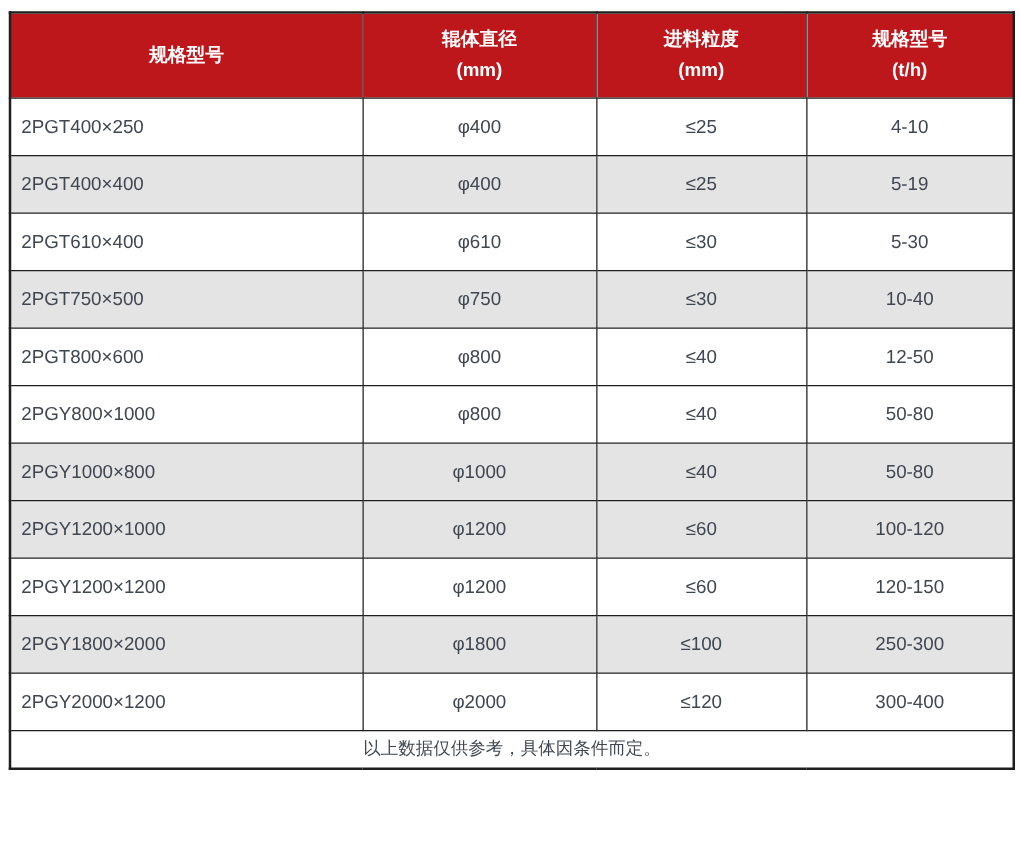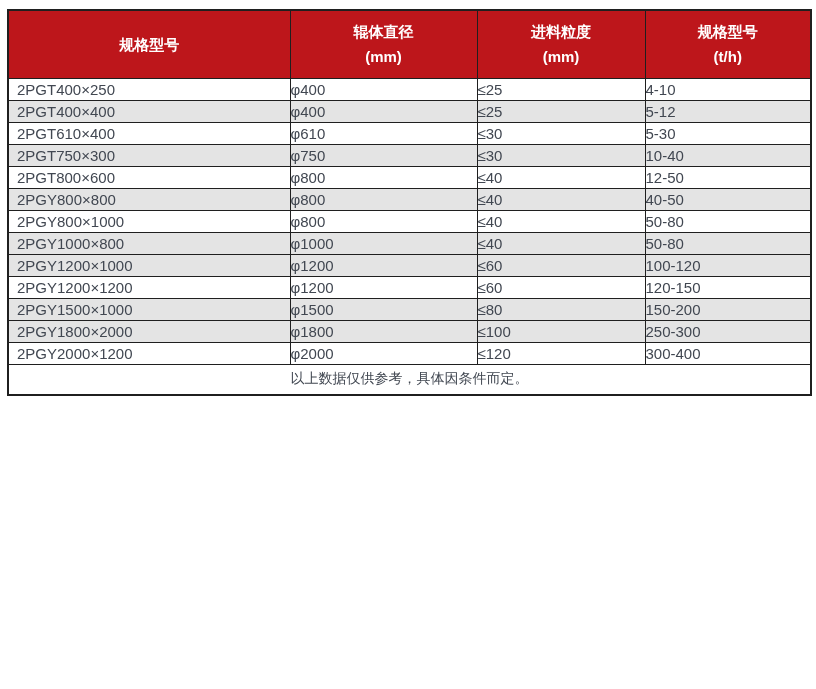--- a/index.html
+++ b/index.html
@@ -35,30 +35,30 @@
     height: 68px;
     font-size: 15px;
     font-weight: bold;
     text-align: center;
     vertical-align: middle;
     padding: 0;
   }
   .hdr-label, .hdr-unit { display: block; line-height: 1.7; }
   .hdr-unit:empty { display: none; }
   .spec-table tbody td {
-    height: 22px;
+    height: 46px;
     font-size: 15px;
     color: var(--cell-text);
     background: var(--row-bg);
     vertical-align: middle;
     padding: 0;
   }
   .spec-table tbody tr.alt td { background: var(--row-alt-bg); }
   .col-model { text-align: left; padding-left: 8px !important; }
-  .col-num  { text-align: left; }
+  .col-num  { text-align: center; }
   .spec-table tfoot td {
     height: 31px;
     font-size: 14px;
     color: var(--cell-text);
     text-align: center;
     vertical-align: middle;
     background: var(--row-bg);
     margin-left: 22px;
   }
 </style>
@@ -96,45 +96,39 @@
       <tr>
         <td class="col-model">2PGT400×250</td>
         <td class="col-num">φ400</td>
         <td class="col-num">≤25</td>
         <td class="col-num">4-10</td>
       </tr>
       <tr class="alt">
         <td class="col-model">2PGT400×400</td>
         <td class="col-num">φ400</td>
         <td class="col-num">≤25</td>
-        <td class="col-num">5-12</td>
+        <td class="col-num">5-19</td>
       </tr>
       <tr>
         <td class="col-model">2PGT610×400</td>
         <td class="col-num">φ610</td>
         <td class="col-num">≤30</td>
         <td class="col-num">5-30</td>
       </tr>
       <tr class="alt">
-        <td class="col-model">2PGT750×300</td>
+        <td class="col-model">2PGT750×500</td>
         <td class="col-num">φ750</td>
         <td class="col-num">≤30</td>
         <td class="col-num">10-40</td>
       </tr>
       <tr>
         <td class="col-model">2PGT800×600</td>
         <td class="col-num">φ800</td>
         <td class="col-num">≤40</td>
         <td class="col-num">12-50</td>
-      </tr>
-      <tr class="alt">
-        <td class="col-model">2PGY800×800</td>
-        <td class="col-num">φ800</td>
-        <td class="col-num">≤40</td>
-        <td class="col-num">40-50</td>
       </tr>
       <tr>
         <td class="col-model">2PGY800×1000</td>
         <td class="col-num">φ800</td>
         <td class="col-num">≤40</td>
         <td class="col-num">50-80</td>
       </tr>
       <tr class="alt">
         <td class="col-model">2PGY1000×800</td>
         <td class="col-num">φ1000</td>
@@ -147,26 +141,20 @@
         <td class="col-num">≤60</td>
         <td class="col-num">100-120</td>
       </tr>
       <tr>
         <td class="col-model">2PGY1200×1200</td>
         <td class="col-num">φ1200</td>
         <td class="col-num">≤60</td>
         <td class="col-num">120-150</td>
       </tr>
       <tr class="alt">
-        <td class="col-model">2PGY1500×1000</td>
-        <td class="col-num">φ1500</td>
-        <td class="col-num">≤80</td>
-        <td class="col-num">150-200</td>
-      </tr>
-      <tr class="alt">
         <td class="col-model">2PGY1800×2000</td>
         <td class="col-num">φ1800</td>
         <td class="col-num">≤100</td>
         <td class="col-num">250-300</td>
       </tr>
       <tr>
         <td class="col-model">2PGY2000×1200</td>
         <td class="col-num">φ2000</td>
         <td class="col-num">≤120</td>
         <td class="col-num">300-400</td>

